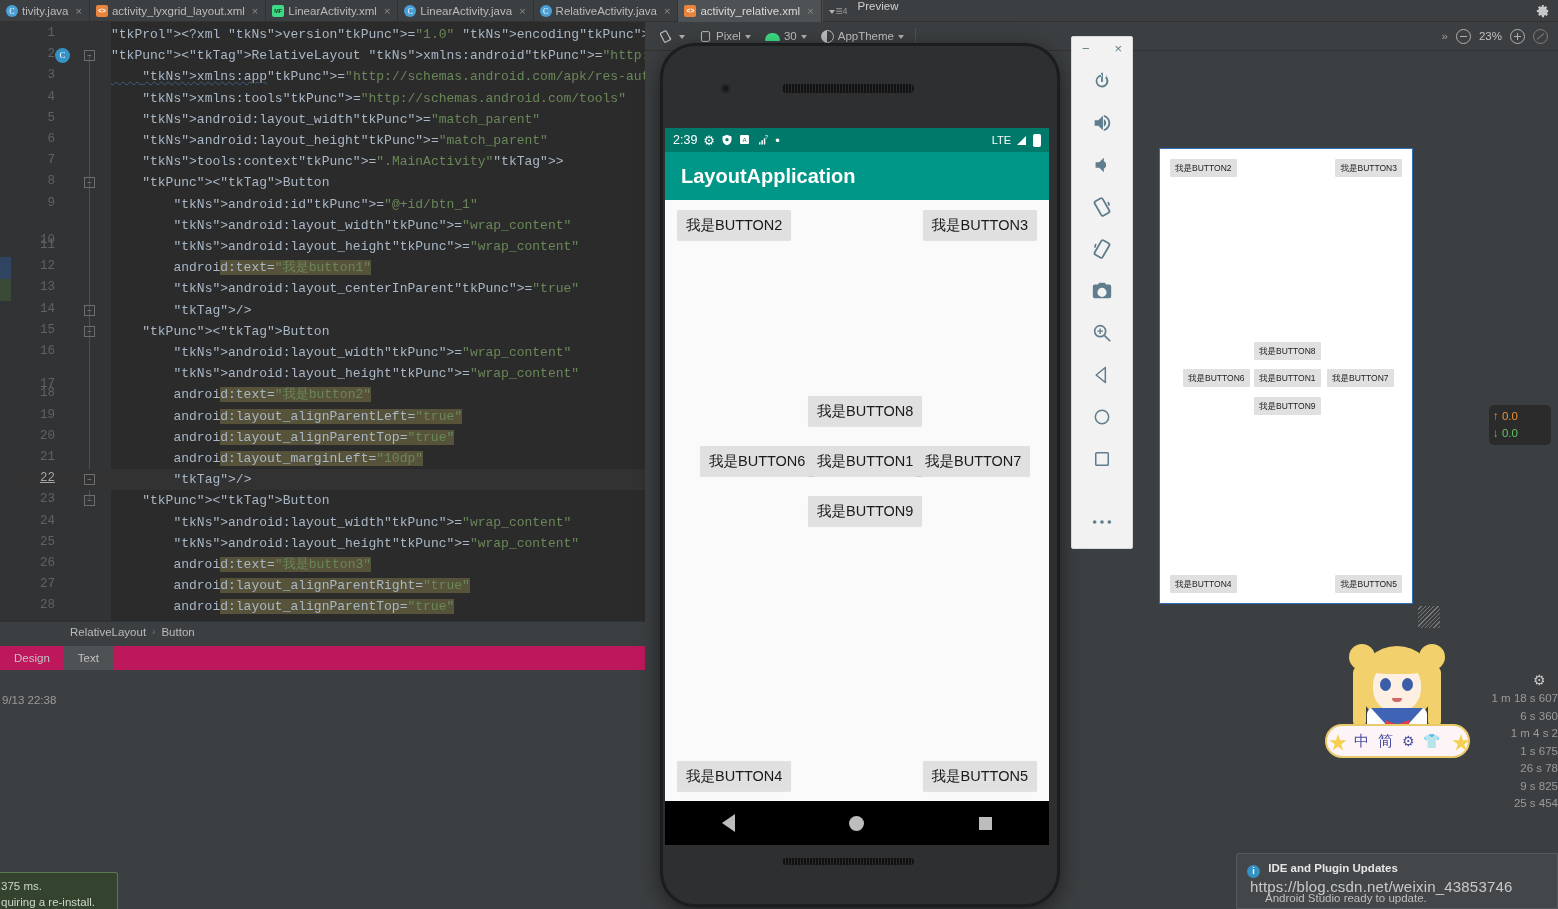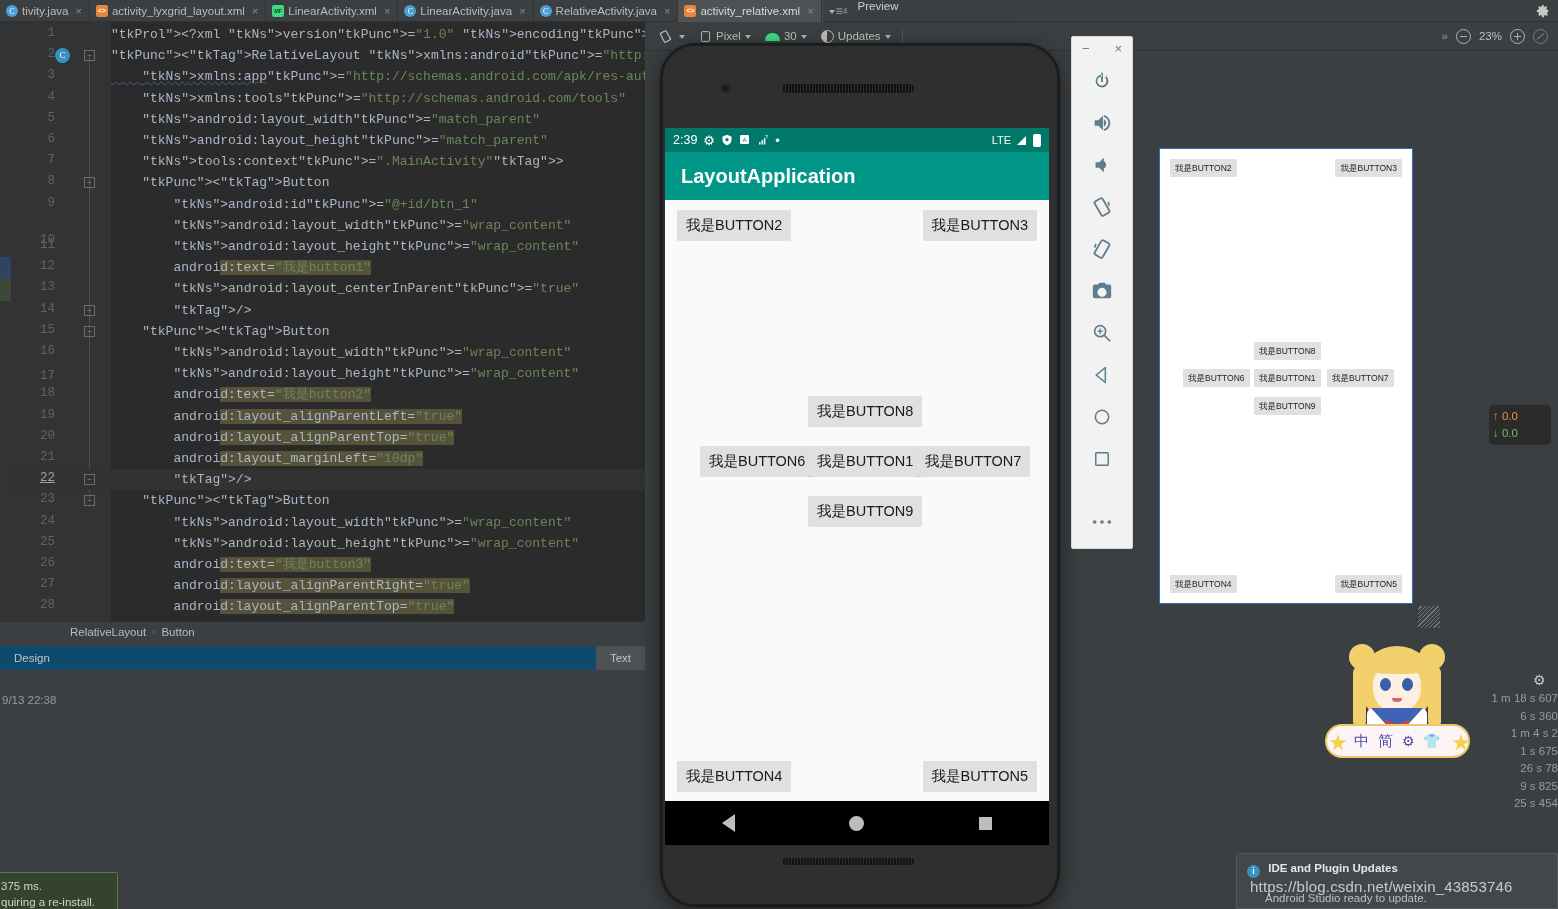--- a/index.html
+++ b/index.html
@@ -81,21 +81,21 @@
   
   .breadcrumb{
     position:absolute; left:0; top:621px; width:645px; height:20px;
     background:#3c3f41; display:flex; align-items:center;
     font-size:11.5px; color:#bbbbbb; padding-left:70px; gap:6px;
     border-top:1px solid #2f3133;
   }
   .breadcrumb .sep{ color:#777; font-size:10px;}
   .dtabs{
     position:absolute; left:0; top:646px; width:645px; height:24px;
-    background:#0c4a6e; display:flex; align-items:stretch;justify-content:space-between;
+    background:#be185d; display:flex; align-items:stretch;
   }
   .dtab{ padding:0 14px; display:flex;align-items:center; font-size:11.5px; color:#c3c3c3;}
   .dtab.active{ background:#4e5254; }
 
   
   .statusline{
     position:absolute; left:0; top:694px; font-size:11.5px; color:#9a9a9a;
     padding-left:2px;
   }
   .toast-green{
@@ -355,21 +355,21 @@
         <div class="gline" style="top: 173.6px;">9</div>
         <div class="gline" style="top: 211px;">10</div>
         <div class="gline" style="top: 216px;">11</div>
         <div class="gline" style="top: 237.2px;">12</div>
         <div class="gline" style="top: 258.4px;">13</div>
         <div class="gline" style="top: 279.6px;">14</div>
         <div class="foldmark open" style="top: 282.6px;"></div>
         <div class="gline" style="top: 300.8px;">15</div>
         <div class="foldmark open" style="top: 303.8px;"></div>
         <div class="gline" style="top: 322px;">16</div>
-        <div class="gline" style="top: 347px; text-align: right;">17</div>
+        <div class="gline" style="top: 355px; text-align: right;">17</div>
         <div class="gline" style="top: 364.4px;">18</div>
         <div class="gline" style="top: 385.6px;">19</div>
         <div class="gline" style="top: 406.8px;">20</div>
         <div class="gline" style="top: 428px;">21</div>
         <div style="position: absolute; left: 0px; right: 0px; height: 21.2px; top: 447.2px; background: rgb(50, 50, 50);"></div>
         <div class="gline cur" style="top: 449.2px; text-decoration: underline;">22</div>
         <div class="foldmark open" style="top: 452.2px;"></div>
         <div class="gline" style="top: 470.4px;">23</div>
         <div class="foldmark open" style="top: 473.4px;"></div>
         <div class="gline" style="top: 491.6px;">24</div>
@@ -417,21 +417,21 @@
         <span style="color:#bdbdbd;">Pixel</span>
         <span class="caret"></span>
       </div>
       <div class="dt-item">
         <span class="android-ico"></span>
         <span>30</span>
         <span class="caret"></span>
       </div>
       <div class="dt-item">
         <span class="apptheme-ico"></span>
-        <span>Updates</span>
+        <span>AppTheme</span>
         <span class="caret"></span>
       </div>
       <div class="dt-sep"></div>
       <div class="dt-right">
         <span style="color:#9a9a9a;">»</span>
         <span class="circ-btn minus"></span>
         <span>23%</span>
         <span class="circ-btn plus"></span>
         <span class="circ-btn fit"></span>
       </div>

